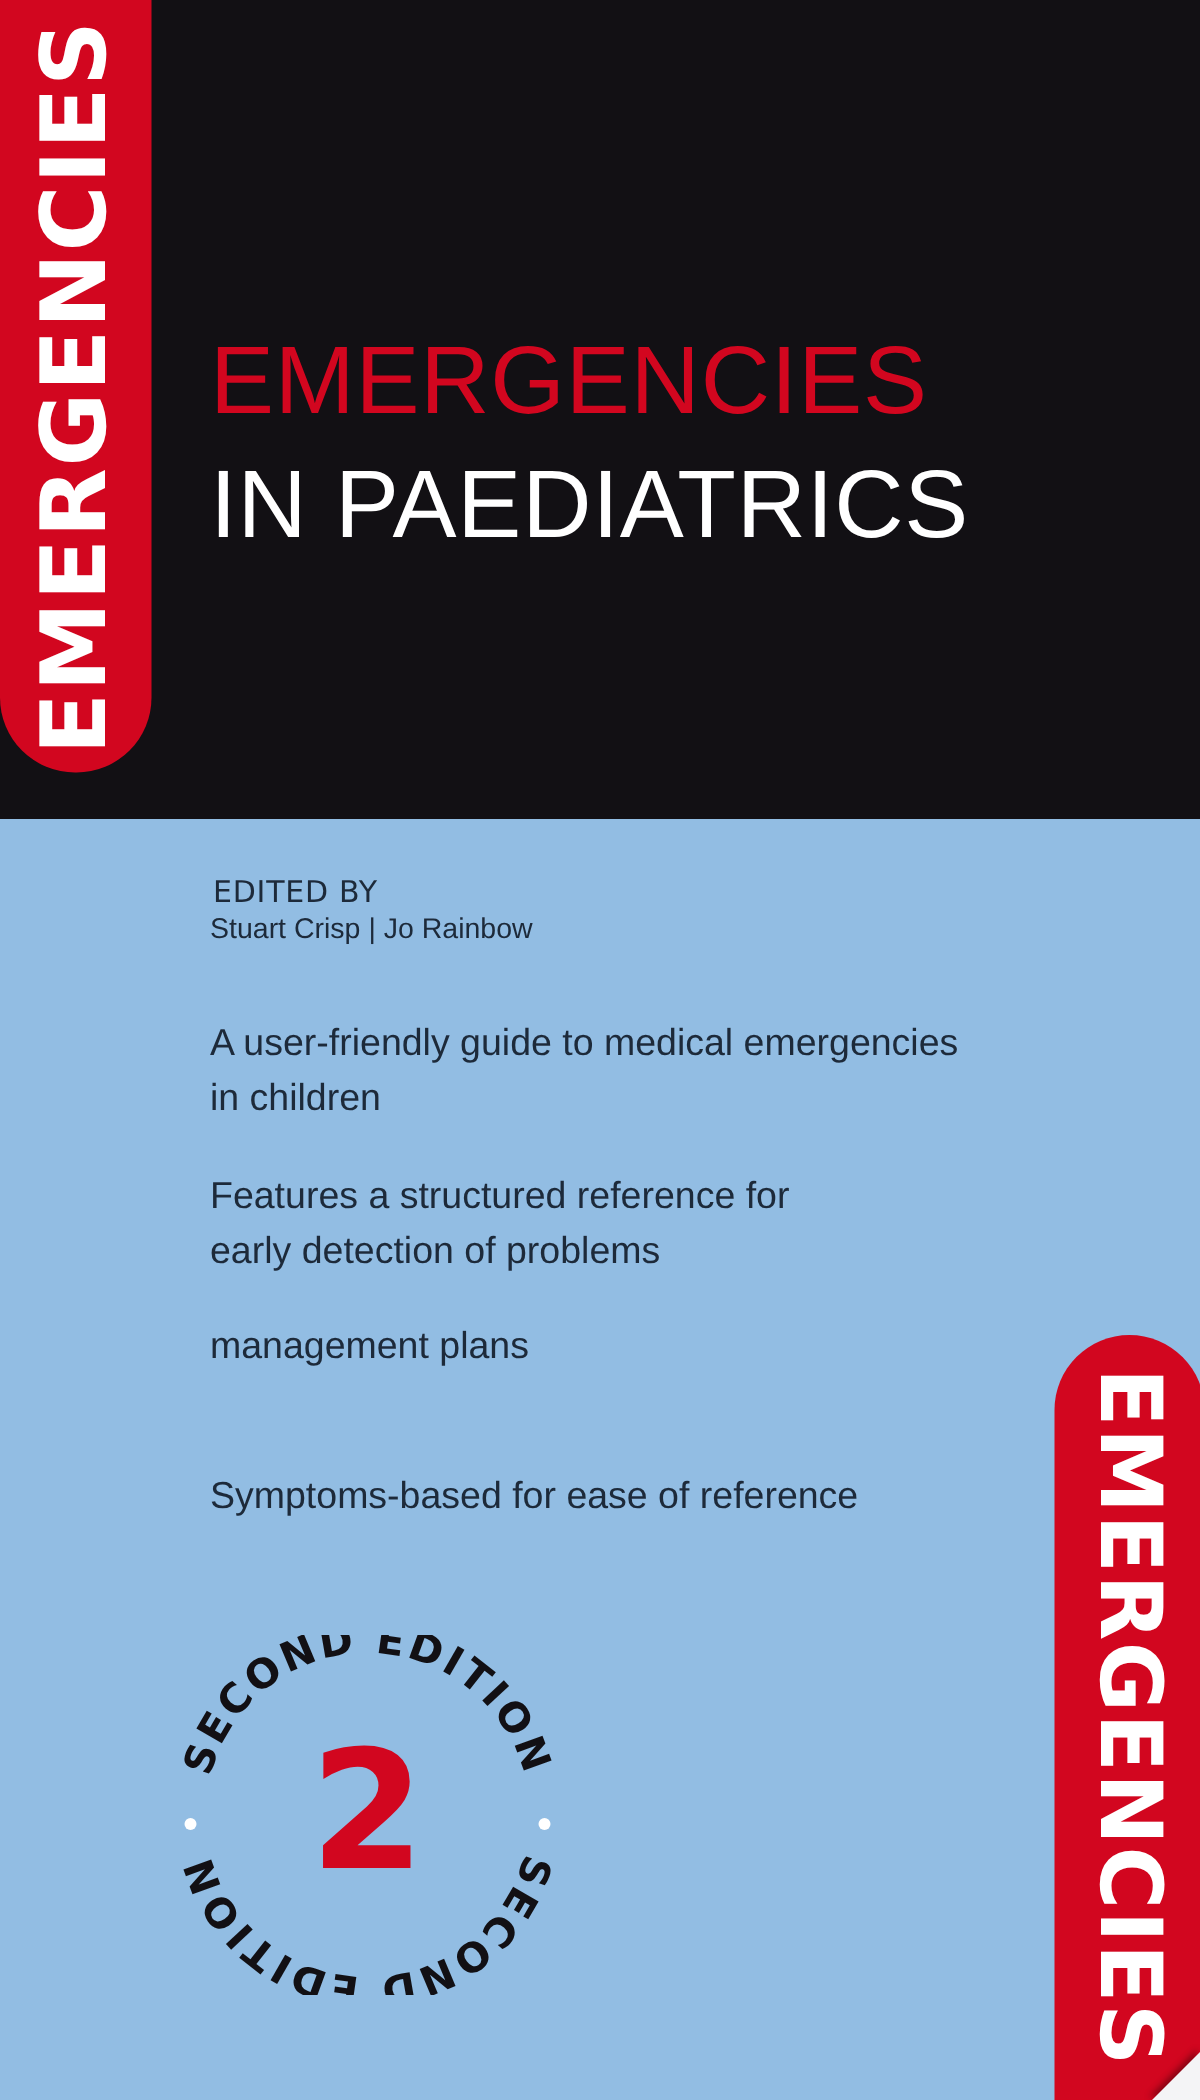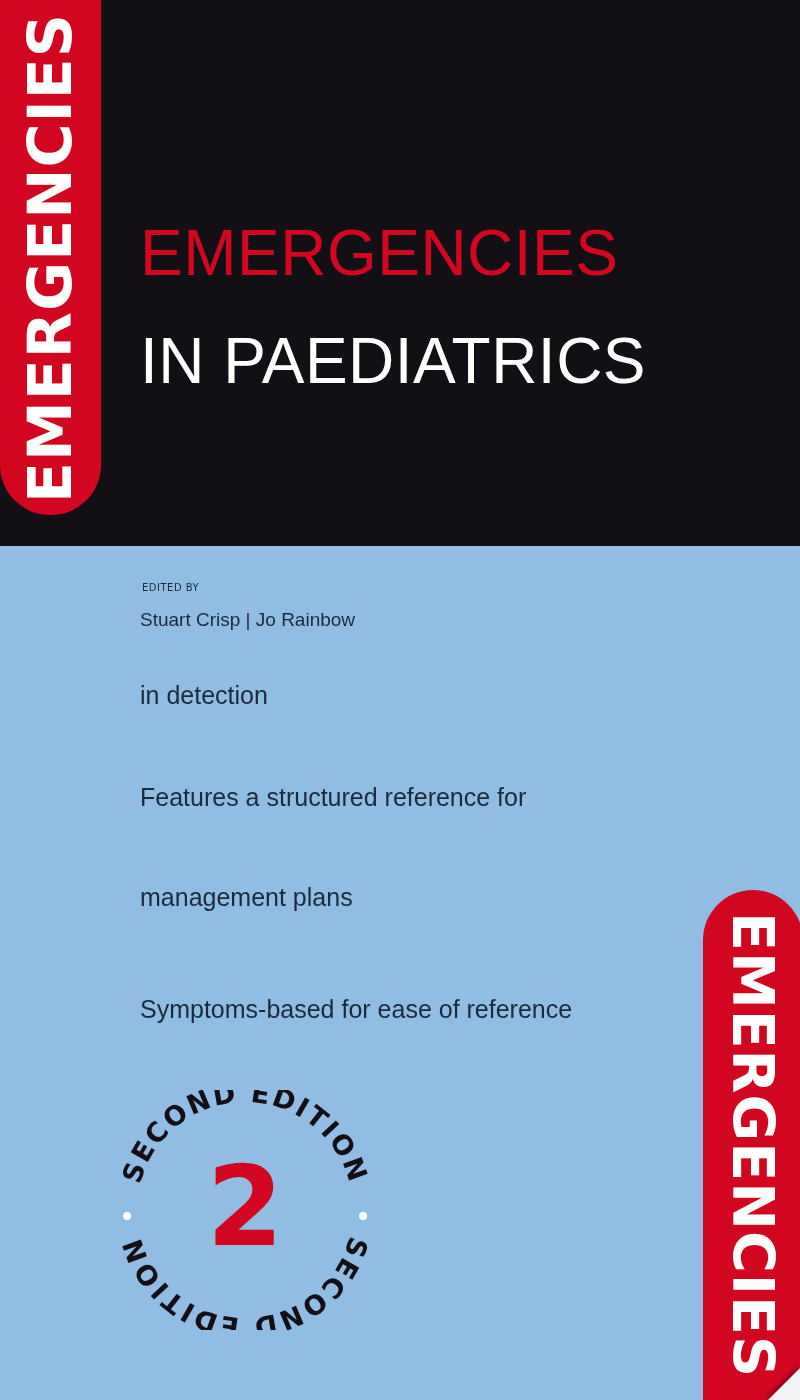--- a/index.html
+++ b/index.html
@@ -6,22 +6,22 @@
   body { width:800px; height:1400px; position:relative; overflow:hidden; background:#92bde3; font-family:"DejaVu Sans", sans-serif; }
   .top { position:absolute; left:0; top:0; width:800px; height:546px; background:#121014; }
   .bottom { position:absolute; left:0; top:546px; width:800px; height:854px; background:#92bde3; }
   .tab-left { position:absolute; left:0; top:0; width:101px; height:515px; background:#d2061f; border-radius:0 0 50px 50px; }
   .tab-left-text { position:absolute; left:50px; top:258px; transform:translate(-50%,-50%) rotate(-90deg); white-space:nowrap; color:#fff; font-weight:bold; font-size:60px; letter-spacing:1px; }
   .tab-right { position:absolute; left:703px; top:890px; width:100px; height:520px; background:#d2061f; border-radius:50px 50px 0 0; }
   .tab-right-text { position:absolute; left:50px; top:255px; transform:translate(-50%,-50%) rotate(90deg); white-space:nowrap; color:#fff; font-weight:bold; font-size:57px; letter-spacing:1px; }
   .curl { position:absolute; right:0; bottom:0; width:0; height:0; border-style:solid; border-width:0 0 32px 32px; border-color:transparent transparent #f4f4f6 transparent; filter:drop-shadow(-2px -2px 2px rgba(0,0,0,0.35)); }
   .title { position:absolute; left:140px; top:212px; font-family:"Liberation Sans", sans-serif; font-size:64px; line-height:83px; letter-spacing:0.5px; }
   .title .red { color:#d2061f; }
-  .title .white { color:#ffffff;margin-top:25px; }
-  .edited-by { position:absolute; left:142px; top:582px; font-size:10px; color:#1d2a3a; letter-spacing:0.5px; }
+  .title .white { color:#ffffff; }
+  .edited-by { position:absolute; left:142px; top:582px; font-size:20px; color:#1d2a3a; letter-spacing:0.5px; }
   .editors { position:absolute; left:140px; top:609px; font-family:"Liberation Sans", sans-serif; font-size:19px; color:#1d2a3a; }
   .feature { position:absolute; left:140px; font-family:"Liberation Sans", sans-serif; font-size:25px; line-height:37px; color:#1d2a3a; width:580px; }
   .badge { position:absolute; left:115px; top:1090px; width:260px; height:240px; }
 </style>
 </head>
 <body>
 
 <div class="top"></div>
 <div class="bottom"></div>
 
@@ -31,29 +31,31 @@
 
 <div class="title">
   <div class="red">EMERGENCIES</div>
   <div class="white">IN PAEDIATRICS</div>
 </div>
 
 <div class="edited-by">EDITED BY</div>
 <div class="editors">Stuart Crisp | Jo Rainbow</div>
 
 <div class="feature" style="top:677px;">
-  <div>in detection</div>
+  <div>A user-friendly guide to medical emergencies</div>
+  <div>in children</div>
 </div>
 <div class="feature" style="top:779px;">
   <div>Features a structured reference for</div>
+  <div>early detection of problems</div>
 </div>
 <div class="feature" style="top:879px;">
   <div>management plans</div>
 </div>
-<div class="feature" style="top:979px;margin-top:12px;">
+<div class="feature" style="top:979px;">
   <div>Symptoms-based for ease of reference</div>
 </div>
 
 <svg class="badge" viewBox="0 0 260 240">
   <defs>
     <path id="arcTop" d="M 22 120 A 108 108 0 0 1 238 120"></path>
     <path id="arcBot" d="M 238 120 A 108 108 0 0 1 22 120"></path>
   </defs>
   <text font-family="DejaVu Sans, sans-serif" font-weight="bold" font-size="27" fill="#121014" letter-spacing="2">
     <textPath href="#arcTop" startOffset="50%" text-anchor="middle">SECOND EDITION</textPath>

